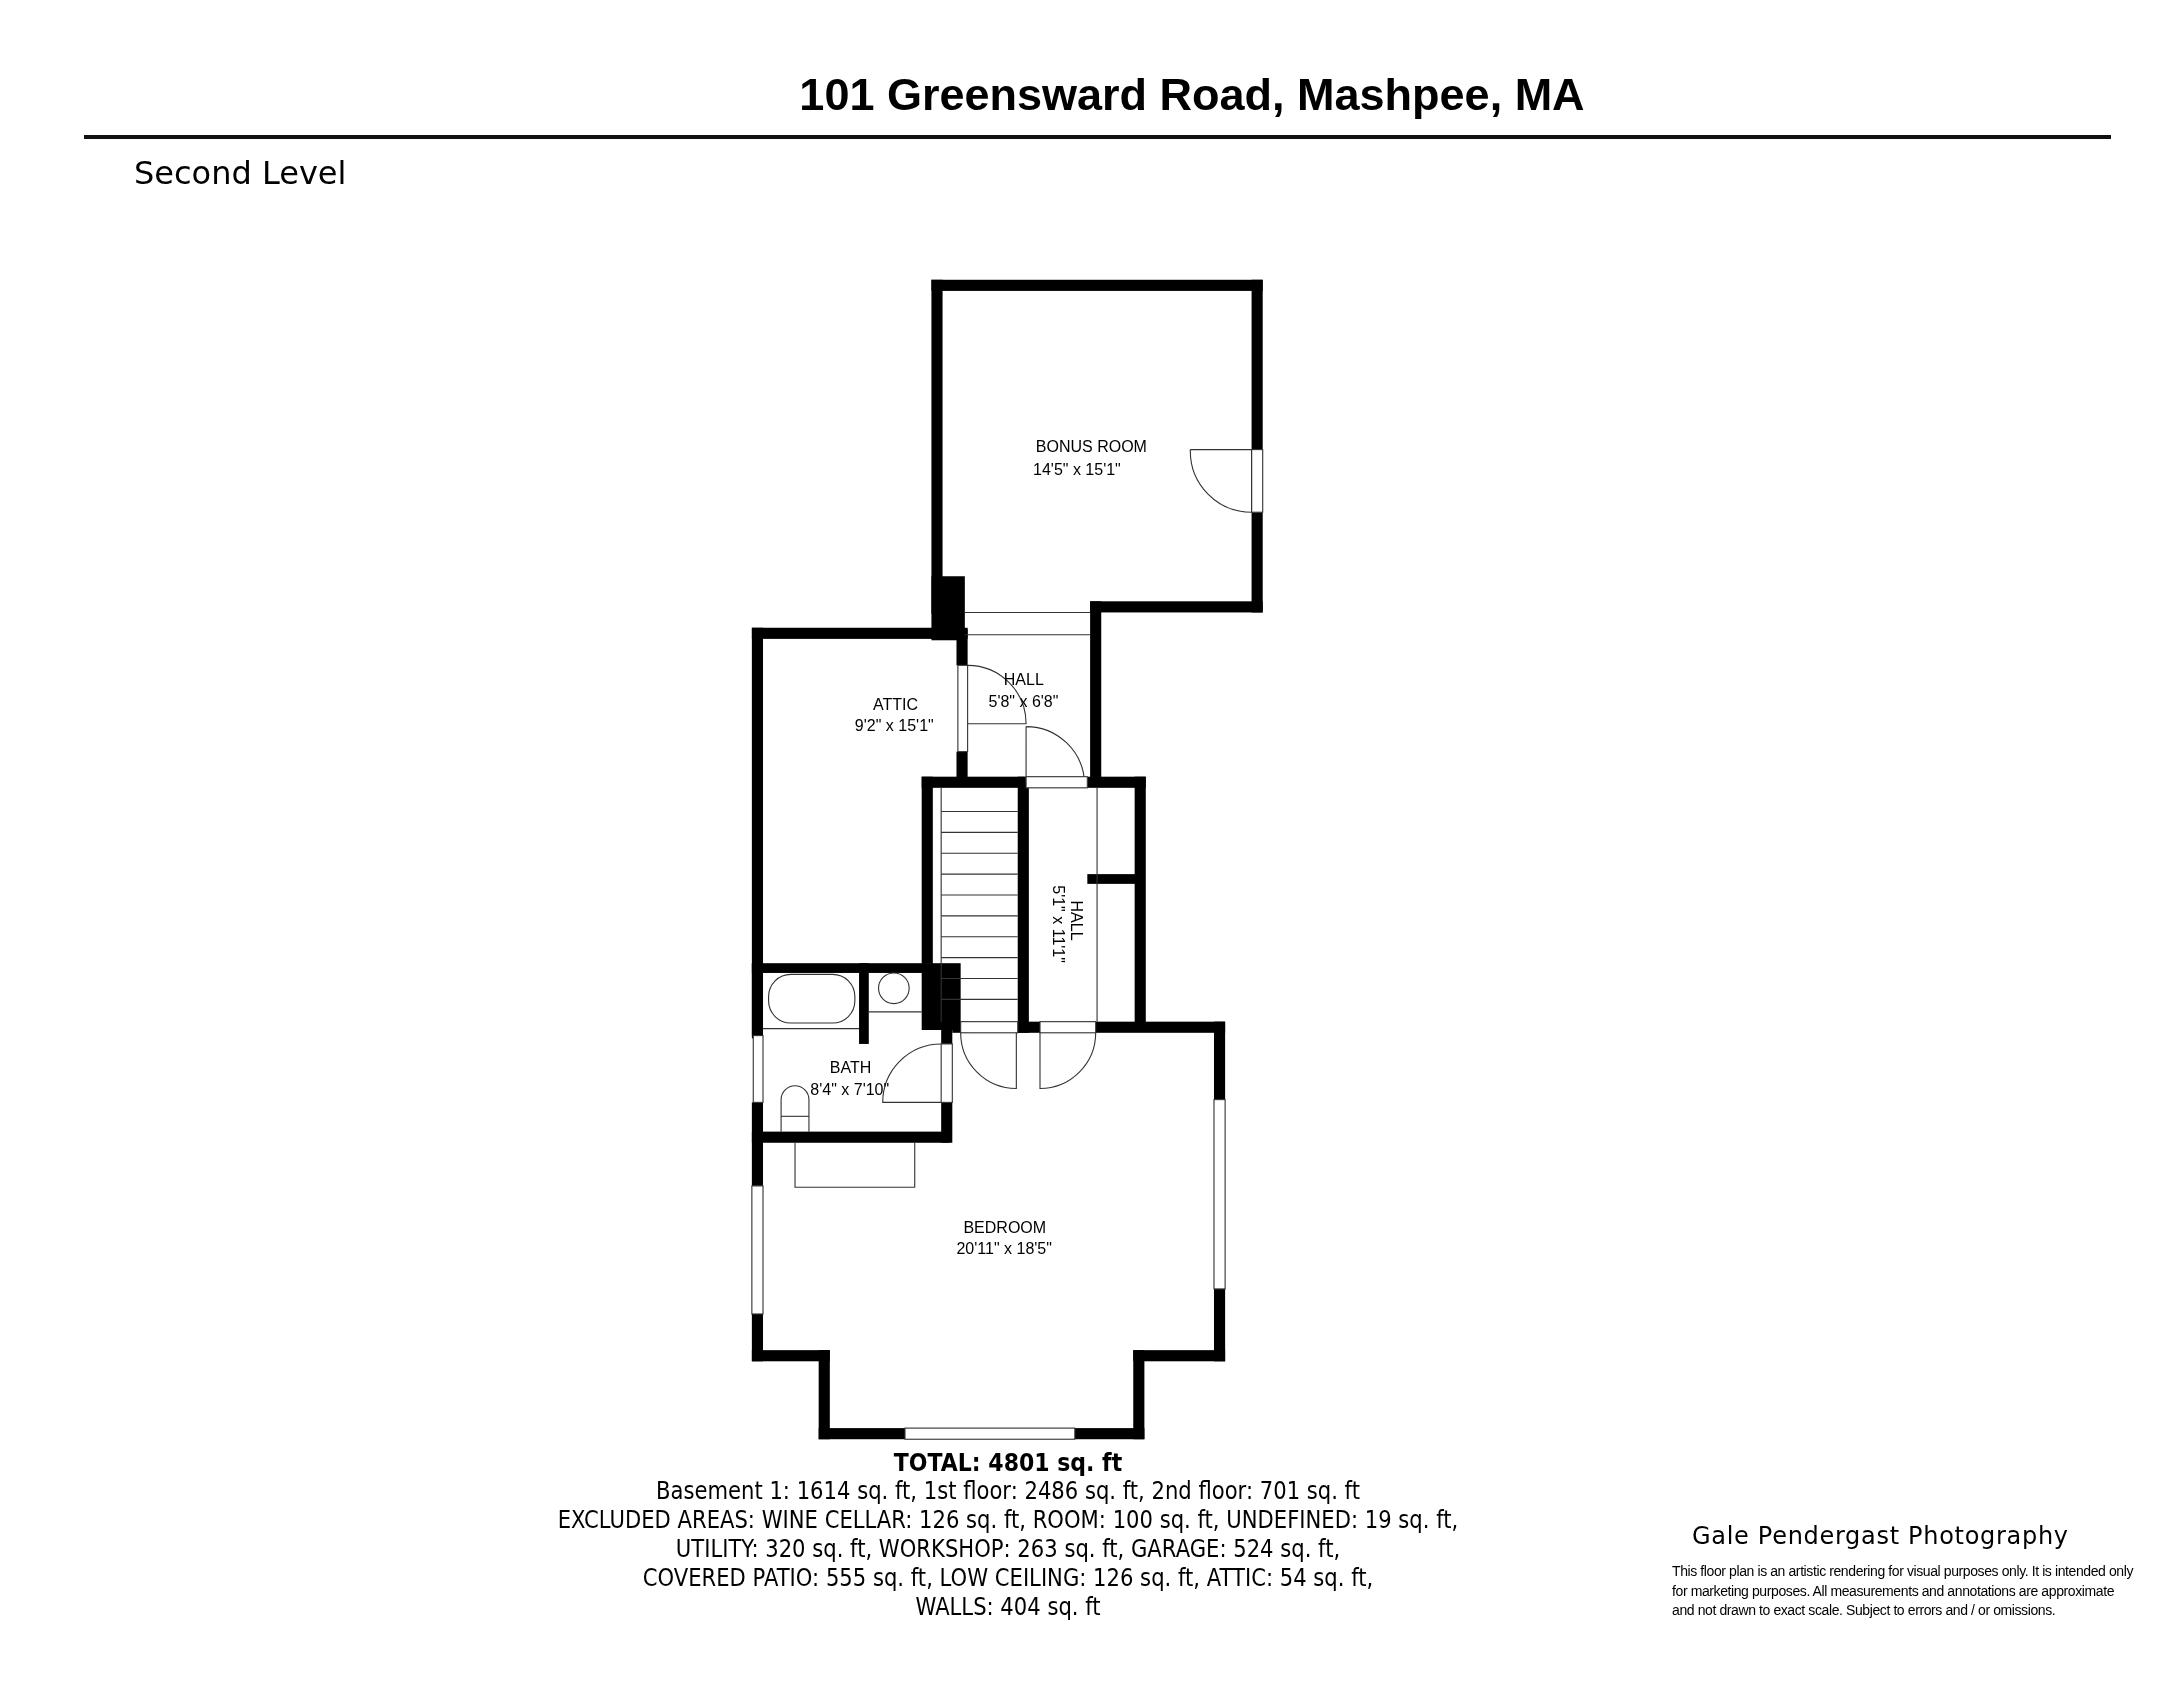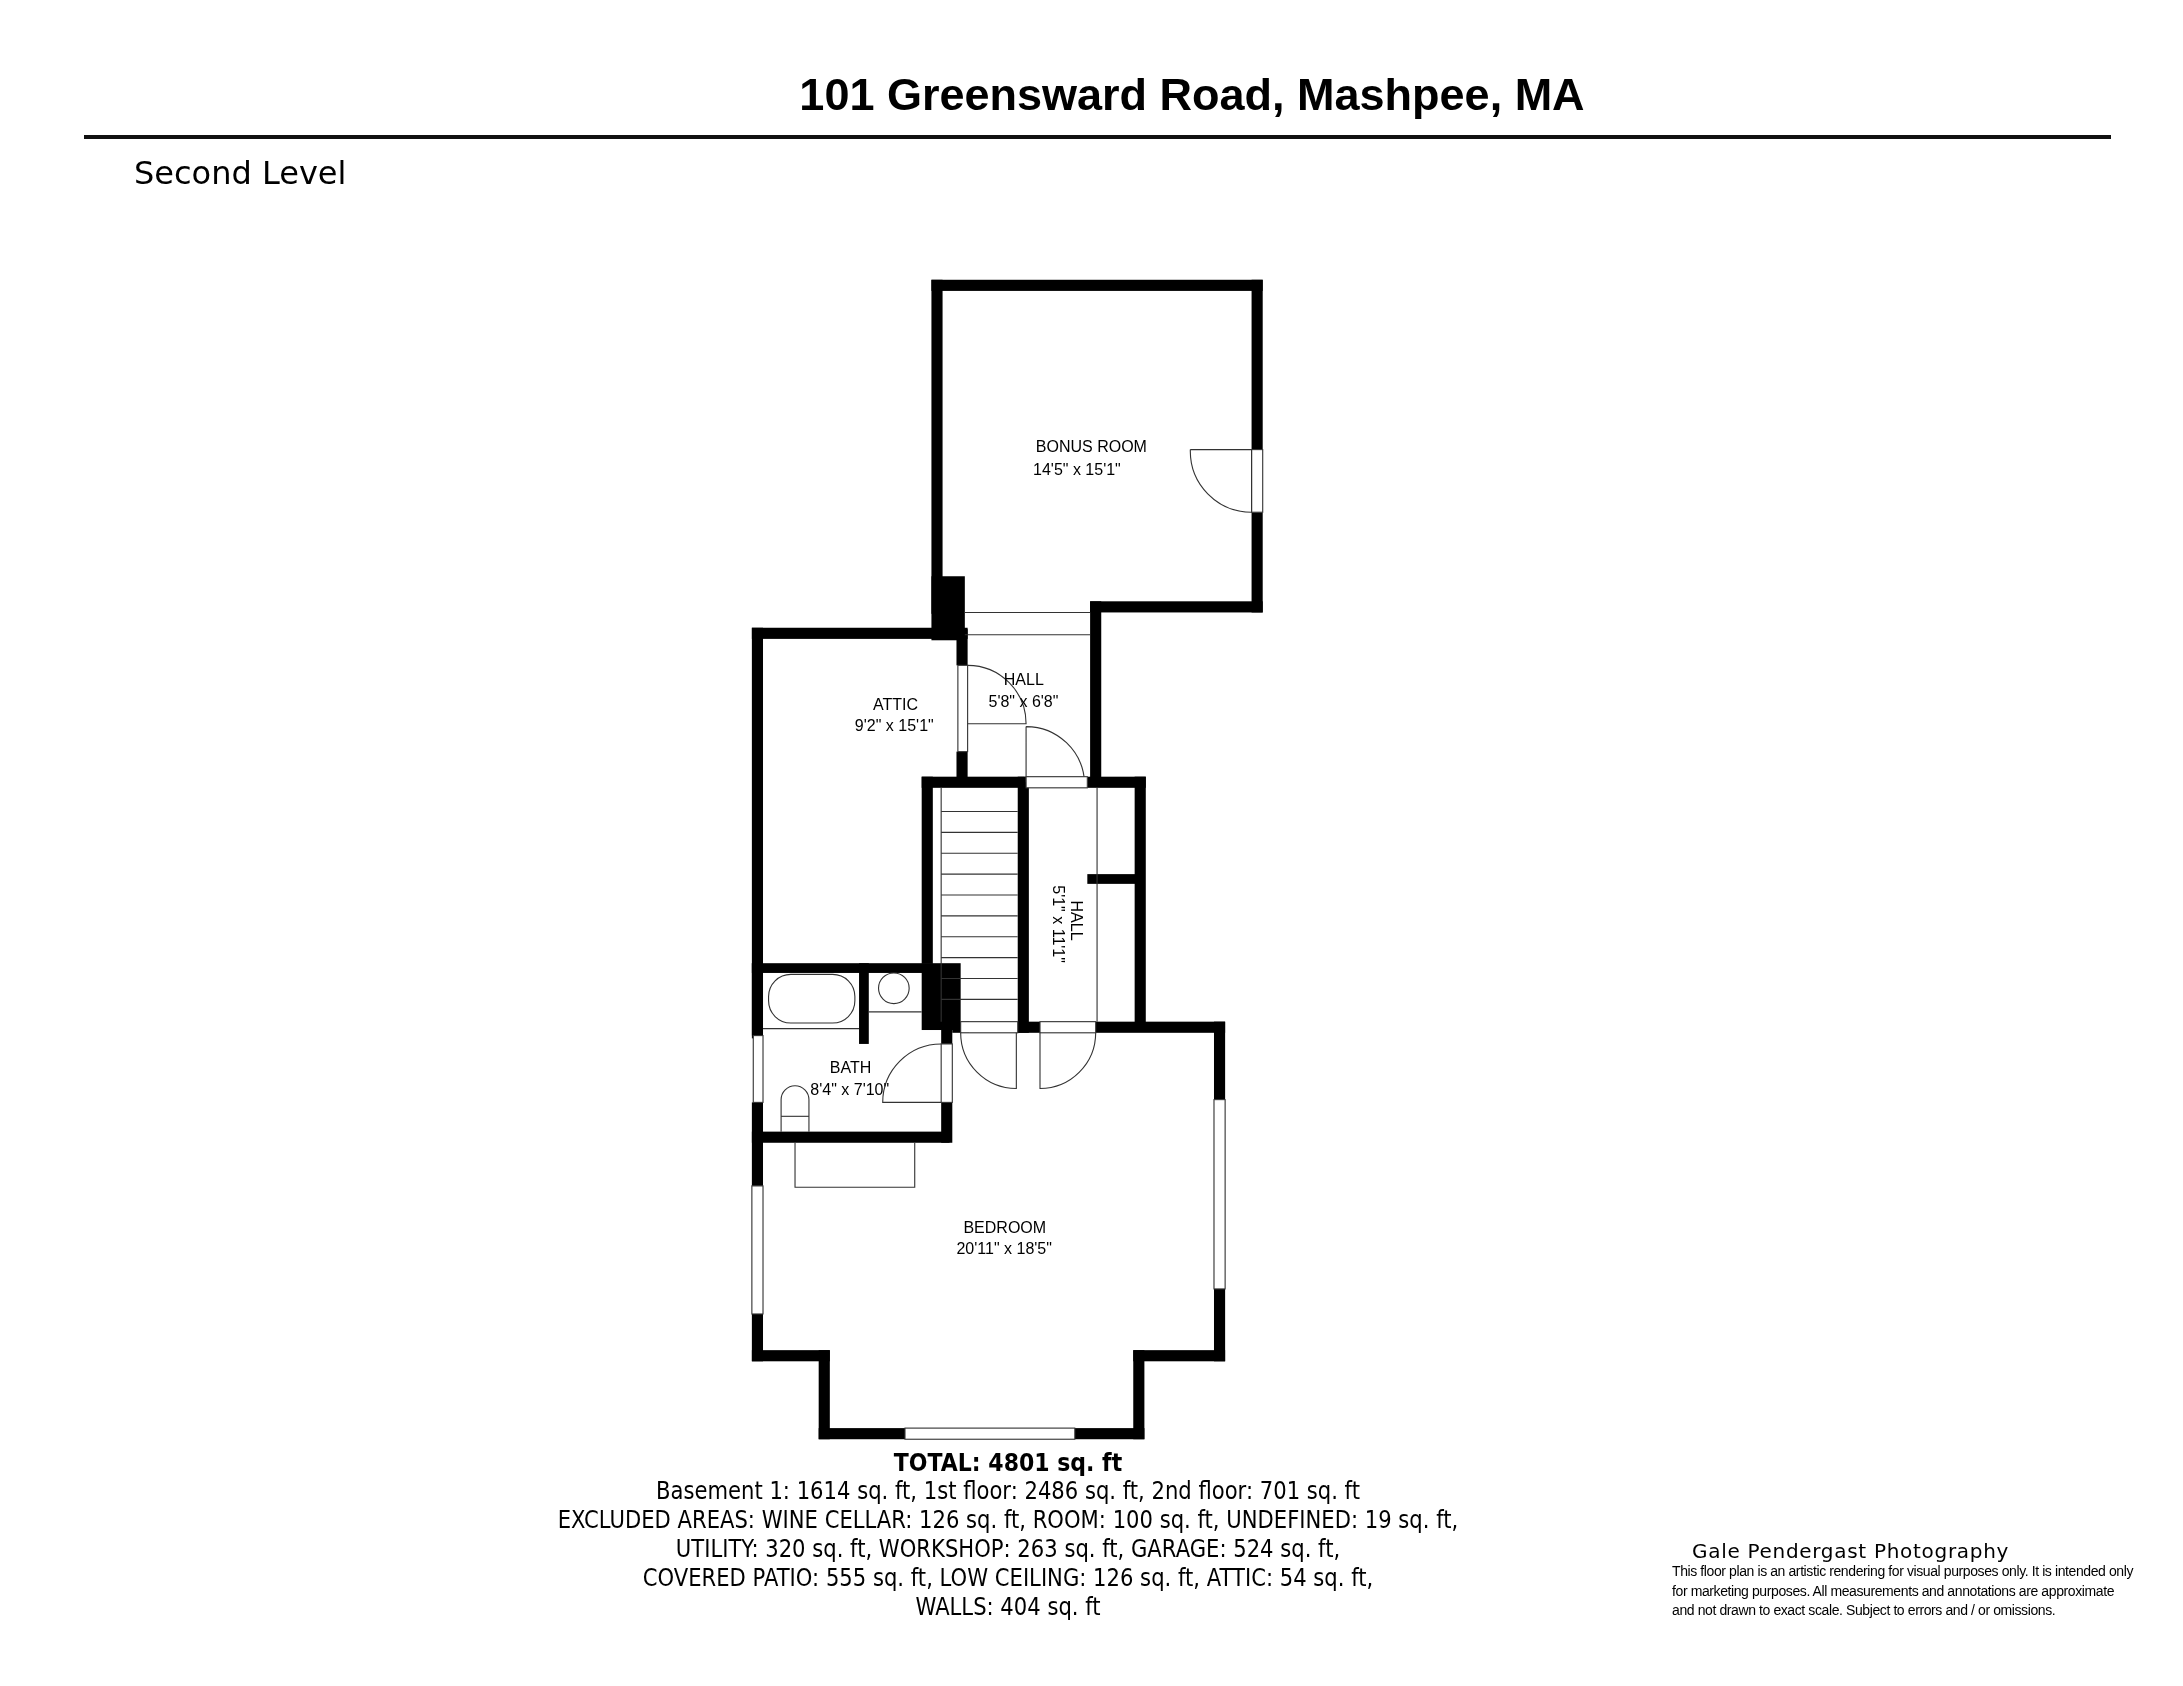--- a/index.html
+++ b/index.html
@@ -4,21 +4,21 @@
 <style>
   html, body { margin: 0; padding: 0; background: #ffffff; }
   body { width: 2183px; height: 1687px; position: relative; overflow: hidden; font-family: "Liberation Sans", sans-serif; color: #000; }
   .title { position: absolute; left: 0; width: 1991px; top: 69px; text-align: center; font-weight: bold; font-size: 45px; letter-spacing: 0px; padding-left: 393px; box-sizing: border-box; }
   .rule { position: absolute; left: 84px; width: 2027px; top: 135px; height: 4.4px; background: #111; }
   .level { position: absolute; left: 102px; top: 154px; font-size: 32px; font-family: "DejaVu Sans", sans-serif; margin-left: 32px; }
   svg.plan { position: absolute; left: 0; top: 0; width: 2183px; height: 1687px; }
   .room-label { font-family: "Liberation Sans", sans-serif; font-size: 11.5px; fill: #000; }
   .summary { position: absolute; left: 0; width: 2016px; top: 1448px; text-align: center; font-family: "DejaVu Sans", sans-serif; font-size: 24px; line-height: 29px; transform: scaleX(0.88); transform-origin: 1008px 0; }
   .summary .total { font-weight: bold; font-size: 25px; }
-  .brand { position: absolute; left: 1692px; top: 1522px; font-family: "DejaVu Sans", sans-serif; font-size: 20px; letter-spacing: 0.7px; margin-top: 17px; }
+  .brand { position: absolute; left: 1692px; top: 1522px; font-family: "DejaVu Sans", sans-serif; font-size: 24px; letter-spacing: 0.7px; }
   .disclaimer { position: absolute; left: 1672px; top: 1562px; width: 466px; font-family: Liberation Sans, sans-serif; font-size: 14px; line-height: 19.6px; letter-spacing: -0.4px; }
 </style>
 </head>
 <body>
 
 <div class="title">101 Greensward Road, Mashpee,  MA</div>
 <div class="rule"></div>
 <div class="level">Second Level</div>
 
 <svg class="plan" viewBox="0 0 1568 1212" xmlns="http://www.w3.org/2000/svg">

